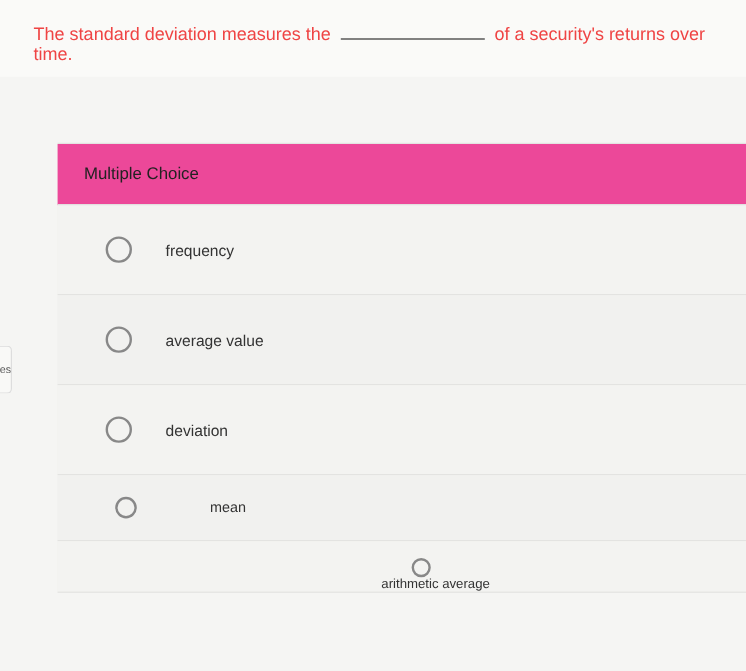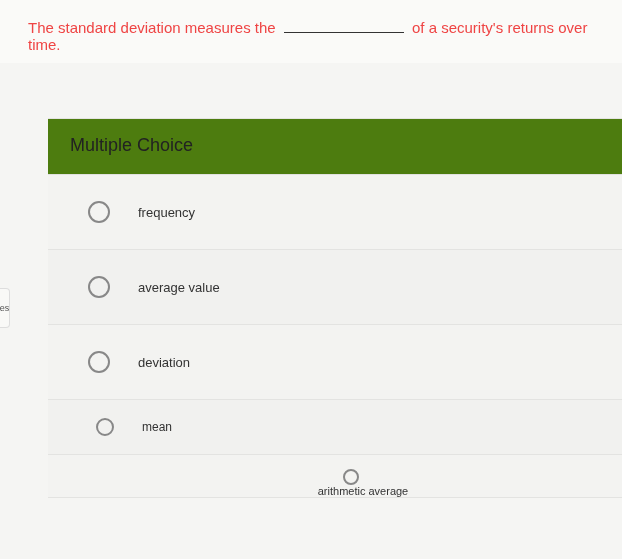--- a/index.html
+++ b/index.html
@@ -45,24 +45,24 @@
       align-items: center;
       justify-content: center;
       overflow: hidden;
     }
     .mc-container {
       margin: 55px 0 0 48px;
       background: #efefed;
       border-top: 1px solid #e4e4e2;
     }
     .mc-heading {
-      font-size: 18px;
+      font-size: 14px;
       color: #222;
       padding: 16px 0 18px 22px;
-      background: #4d7c0f;
+      background: #ec4899;
       border-bottom: 1px solid #e1e1df;
     }
     .option-row {
       display: flex;
       align-items: center;
       padding: 26px 0 26px 40px;
       background: #f3f3f1;
       border-bottom: 1px solid #e3e3e1;
     }
     .option-row:nth-child(odd) {
@@ -77,20 +77,21 @@
       flex-shrink: 0;
       margin-right: 28px;
       cursor: pointer;
     }
     .option-label {
       font-size: 13px;
       color: #333;
     }
     .option-row.compact {
       padding: 18px 0 18px 48px;
+      gap: 33px;
     }
     .option-row.compact .radio {
       width: 18px;
       height: 18px;
     }
     .option-row.compact .option-label {
       font-size: 12px;
     }
     .option-row.tiny {
       padding: 14px 0 0 56px;

